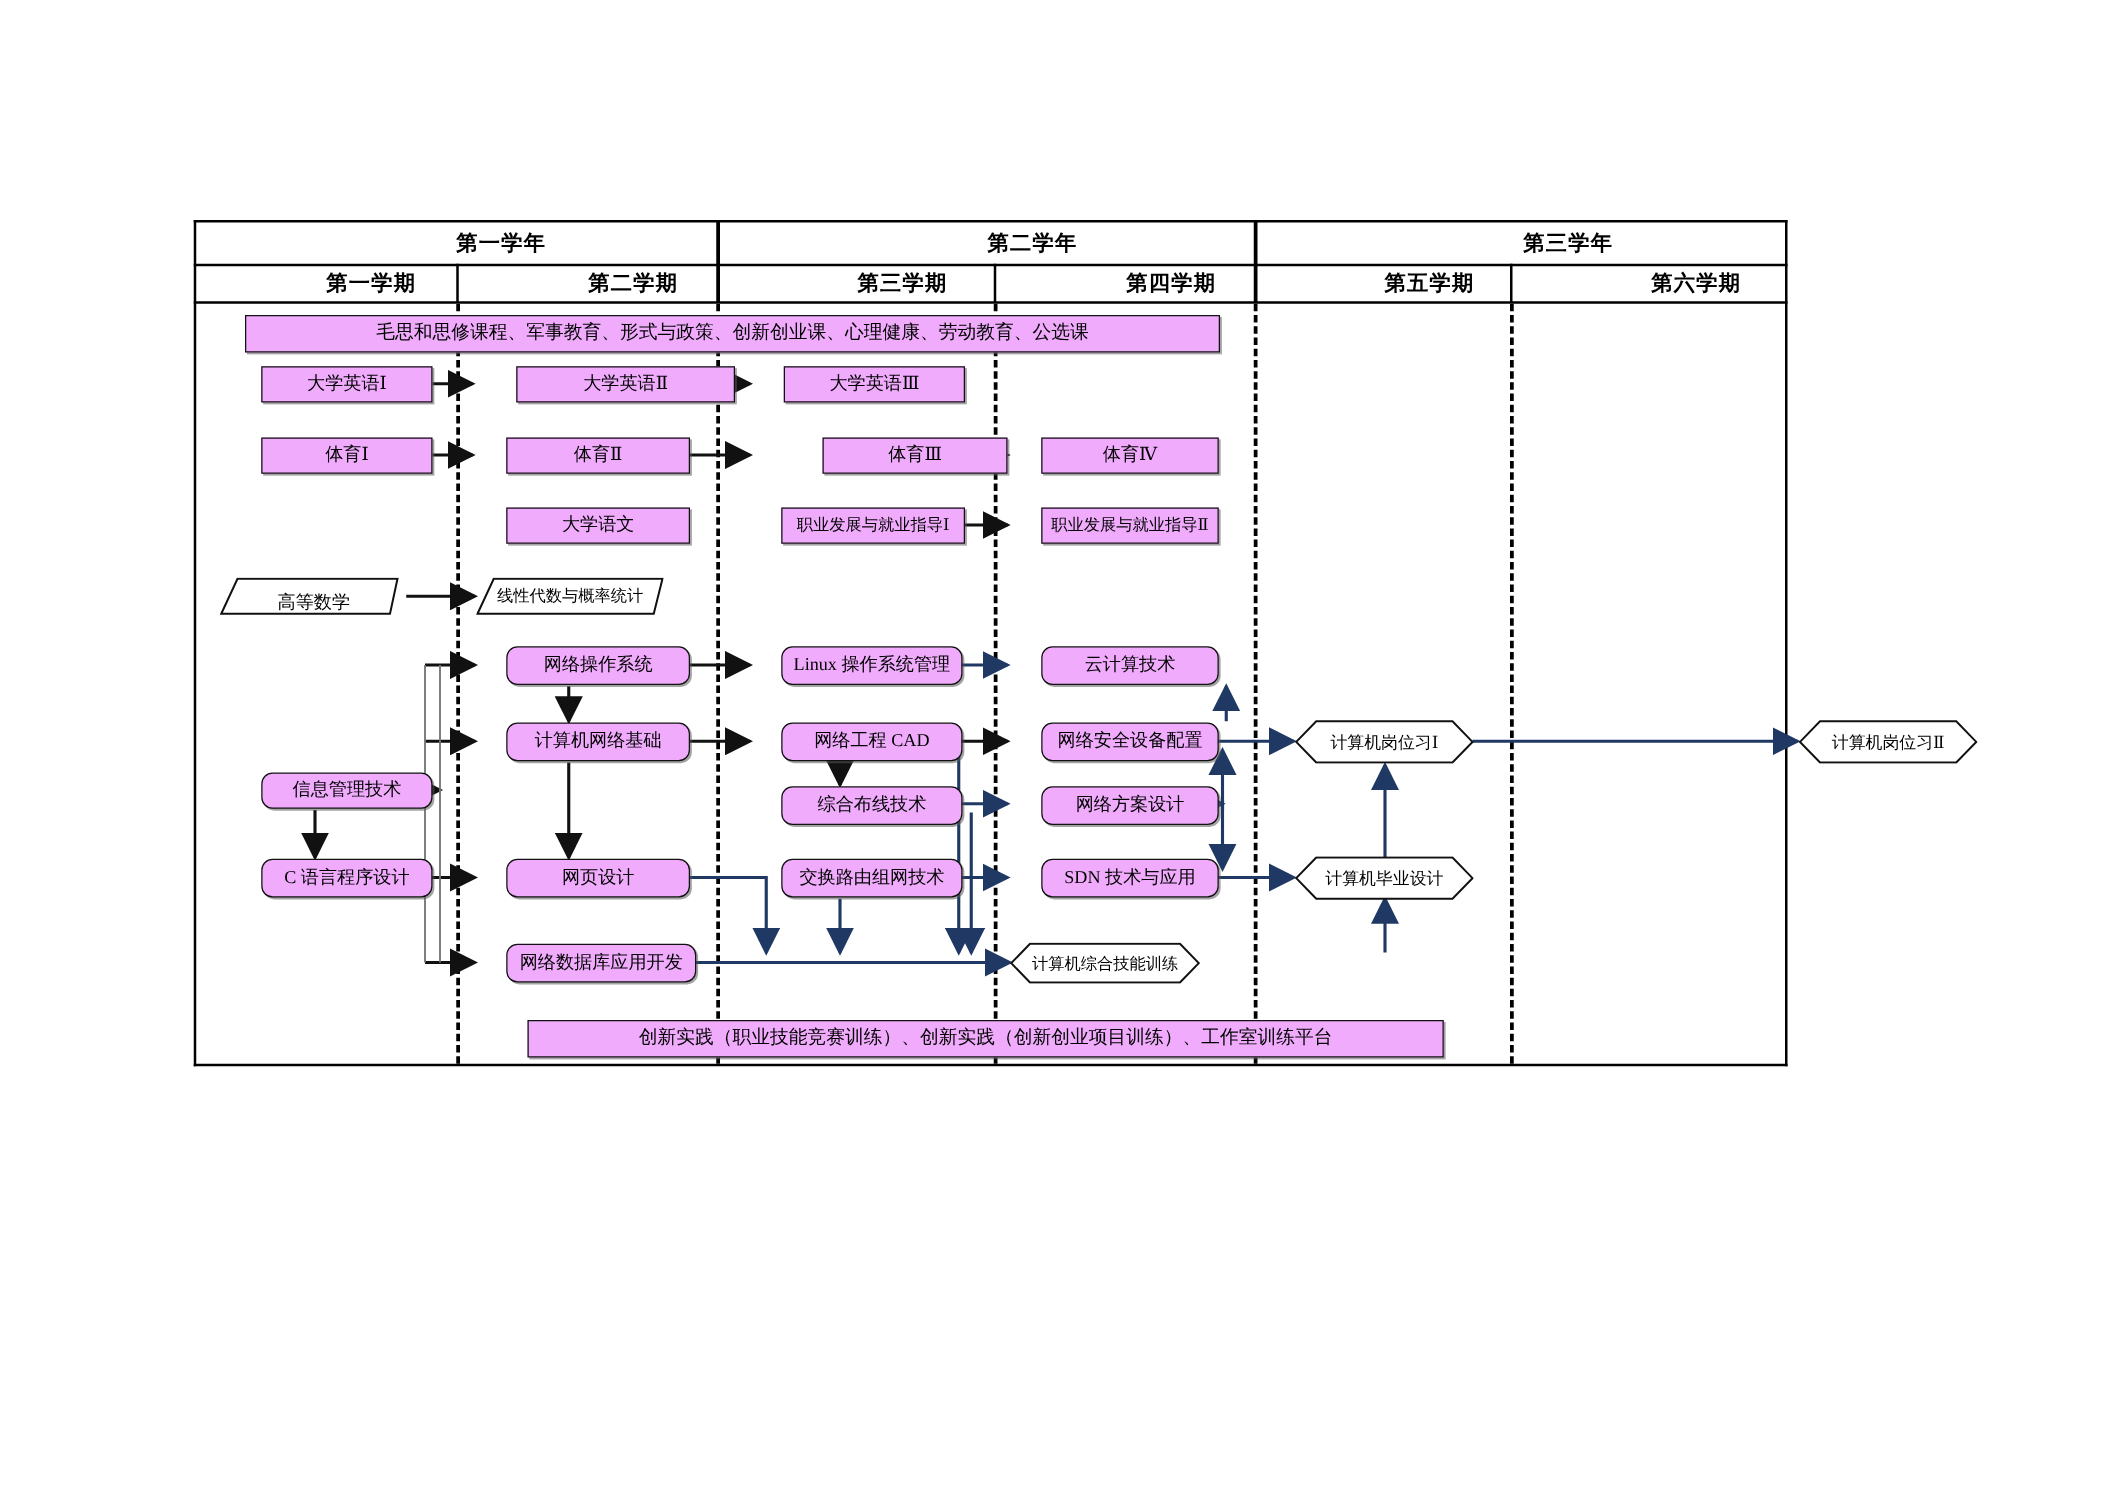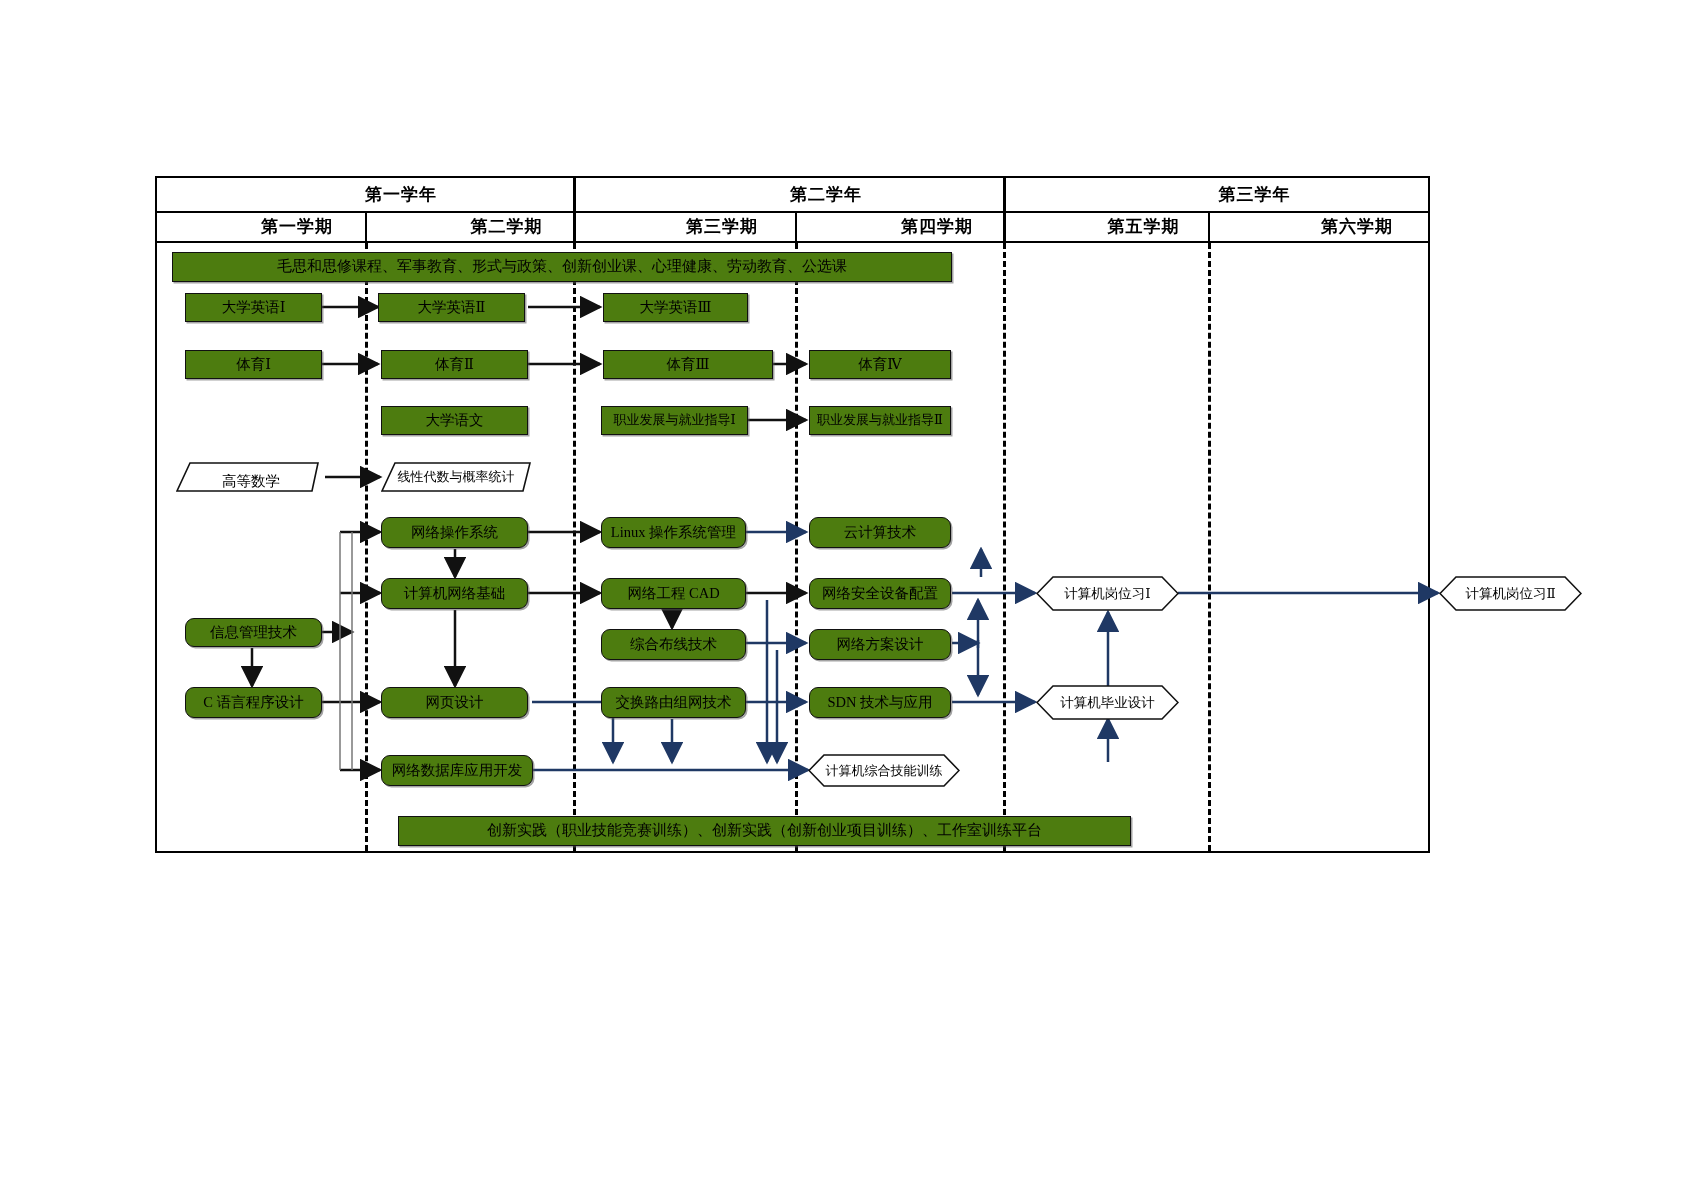--- a/index.html
+++ b/index.html
@@ -7,23 +7,23 @@
   #stage{position:absolute;left:0;top:0;width:1684px;height:1191px;}
   svg#wires{position:absolute;left:0;top:0;width:1684px;height:1191px;pointer-events:none;}
 
   .hdr{position:absolute;display:flex;align-items:center;justify-content:center;
        font-size:17px;font-weight:bold;letter-spacing:1px;margin-left:37px;}
   .hline{position:absolute;background:#000;}
   .vline{position:absolute;background:#000;}
   .dashcol{position:absolute;width:0;border-left:3px dashed #000;}
 
   .node{position:absolute;box-sizing:border-box;display:flex;align-items:center;
-        justify-content:center;text-align:left;background:#4d7c0f;
+        justify-content:center;text-align:left;background:#f0abfc;
         font-size:14.5px;line-height:1.15;border:1.5px solid #111;
-        box-shadow:1.5px 1.5px 0 rgba(90,90,90,.55);}
+        box-shadow:1.5px 1.5px 0 rgba(90,90,90,.55);margin-left:24px;}
   .rect{border-radius:0;}
   .round{border-radius:9px;}
   .banner{font-size:15px;}
 
   .shape{position:absolute;display:flex;align-items:center;justify-content:center;
          text-align:center;font-size:14.5px;}
   .shape svg{position:absolute;left:0;top:0;}
   .shape span{position:relative;z-index:2;}
 
   #caption{position:absolute;width:100%;text-align:center;font-size:16px;}
@@ -170,34 +170,34 @@
     </g>
   </svg>
 
   <div class="node rect banner" style="left:172px;top:252px;width:780px;height:30px;">
     <span>毛思和思修课程、军事教育、形式与政策、创新创业课、心理健康、劳动教育、公选课</span>
   </div>
 
   <div class="node rect" style="left:185px;top:293px;width:137px;height:29px;">
     <span>大学英语Ⅰ</span>
     </div>
-  <div class="node rect" style="left:378px;top:293px;width:147px;height:29px;">
+  <div class="node rect" style="left:389px;top:293px;width:175px;height:29px;">
     <span>大学英语Ⅱ</span>
     </div>
   <div class="node rect" style="left:603px;top:293px;width:145px;height:29px;">
     <span>大学英语Ⅲ</span>
     </div>
 
   <div class="node rect" style="left:185px;top:350px;width:137px;height:29px;">
     <span>体育Ⅰ</span>
     </div>
   <div class="node rect" style="left:381px;top:350px;width:147px;height:29px;">
     <span>体育Ⅱ</span>
     </div>
-  <div class="node rect" style="left:603px;top:350px;width:170px;height:29px;">
+  <div class="node rect" style="left:634px;top:350px;width:148px;height:29px;">
     <span>体育Ⅲ</span>
     </div>
   <div class="node rect" style="left:809px;top:350px;width:142px;height:29px;">
     <span>体育Ⅳ</span>
     </div>
 
   <div class="node rect" style="left:381px;top:406px;width:147px;height:29px;">
     <span>大学语文</span>
     </div>
   <div class="node rect" style="left:601px;top:406px;width:147px;height:29px;font-size:13px;">

